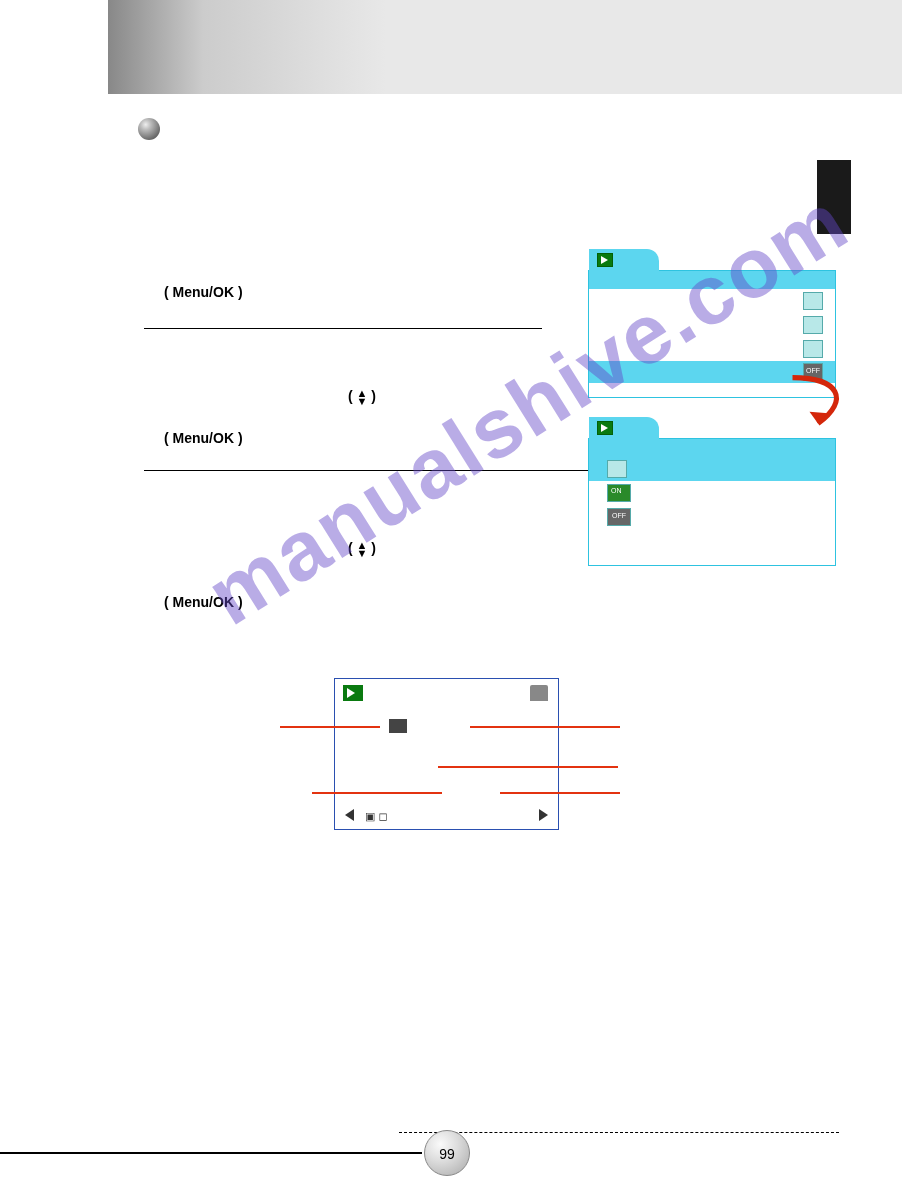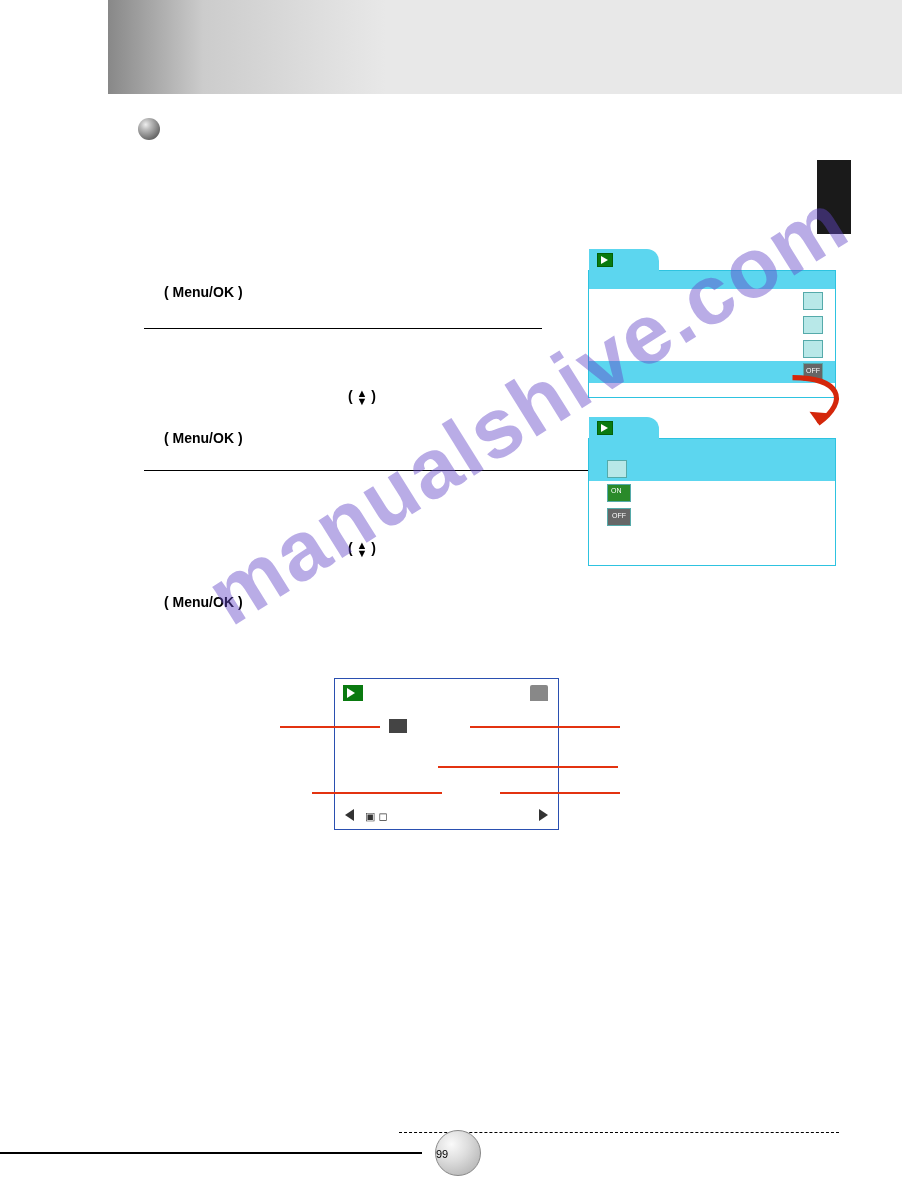--- a/index.html
+++ b/index.html
@@ -53,23 +53,23 @@
   .scrbox .icon-play::after { content: ""; position: absolute; left: 4px; top: 3px; border-left: 8px solid #fff; border-top: 5px solid transparent; border-bottom: 5px solid transparent; }
   .scrbox .icon-sd { position: absolute; right: 10px; top: 6px; width: 18px; height: 16px; background: #888; border-radius: 2px 2px 0 0; }
   .scrbox .icon-print { position: absolute; left: 54px; top: 40px; width: 18px; height: 14px; background: #444; }
   .scrbox .tri-left { position: absolute; left: 10px; bottom: 8px; border-right: 9px solid #333; border-top: 6px solid transparent; border-bottom: 6px solid transparent; }
   .scrbox .tri-right { position: absolute; right: 10px; bottom: 8px; border-left: 9px solid #333; border-top: 6px solid transparent; border-bottom: 6px solid transparent; }
   .scrbox .bot-icons { position: absolute; left: 30px; bottom: 6px; font-size: 11px; color: #333; }
 
   .redline { position: absolute; background: #e33310; height: 1.5px; }
 
   .page-number-circle {
-    position: absolute; left: 435px; bottom: 12px; width: 46px; height: 46px; border-radius: 50%;
+    position: absolute; left: 424px; bottom: 12px; width: 46px; height: 46px; border-radius: 50%;
     background: radial-gradient(circle at 35% 30%, #fafafa 0%, #ddd 40%, #aaa 98%);
-    border: 1px solid #888; line-height: 46px; font-size: 11px;
+    border: 1px solid #888; text-align: center; line-height: 46px; font-size: 14px;
   }
   .foot-line-left { position: absolute; left: 0; bottom: 34px; width: 422px; height: 2px; background: #000; }
   .foot-line-right { position: absolute; right: 12px; bottom: 55px; width: 440px; border-bottom: 1px dashed #000; }
 
   .watermark { position: absolute; left: 160px; top: 360px; font-size: 84px; font-weight: bold;
     color: rgba(100, 70, 200, 0.45); transform: rotate(-32deg); pointer-events: none;
     letter-spacing: 2px; white-space: nowrap; }
 </style>
 </head>
 <body>

